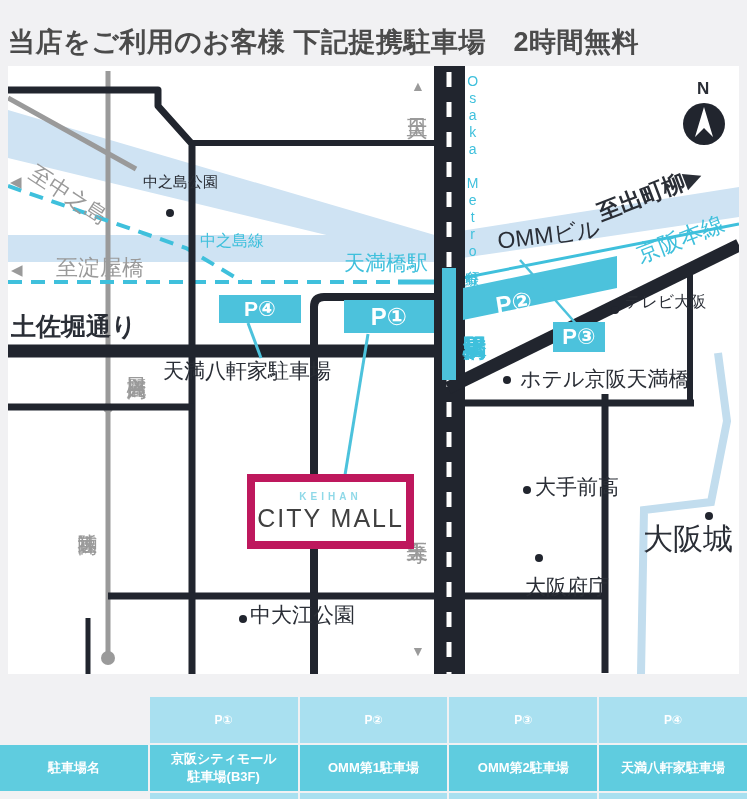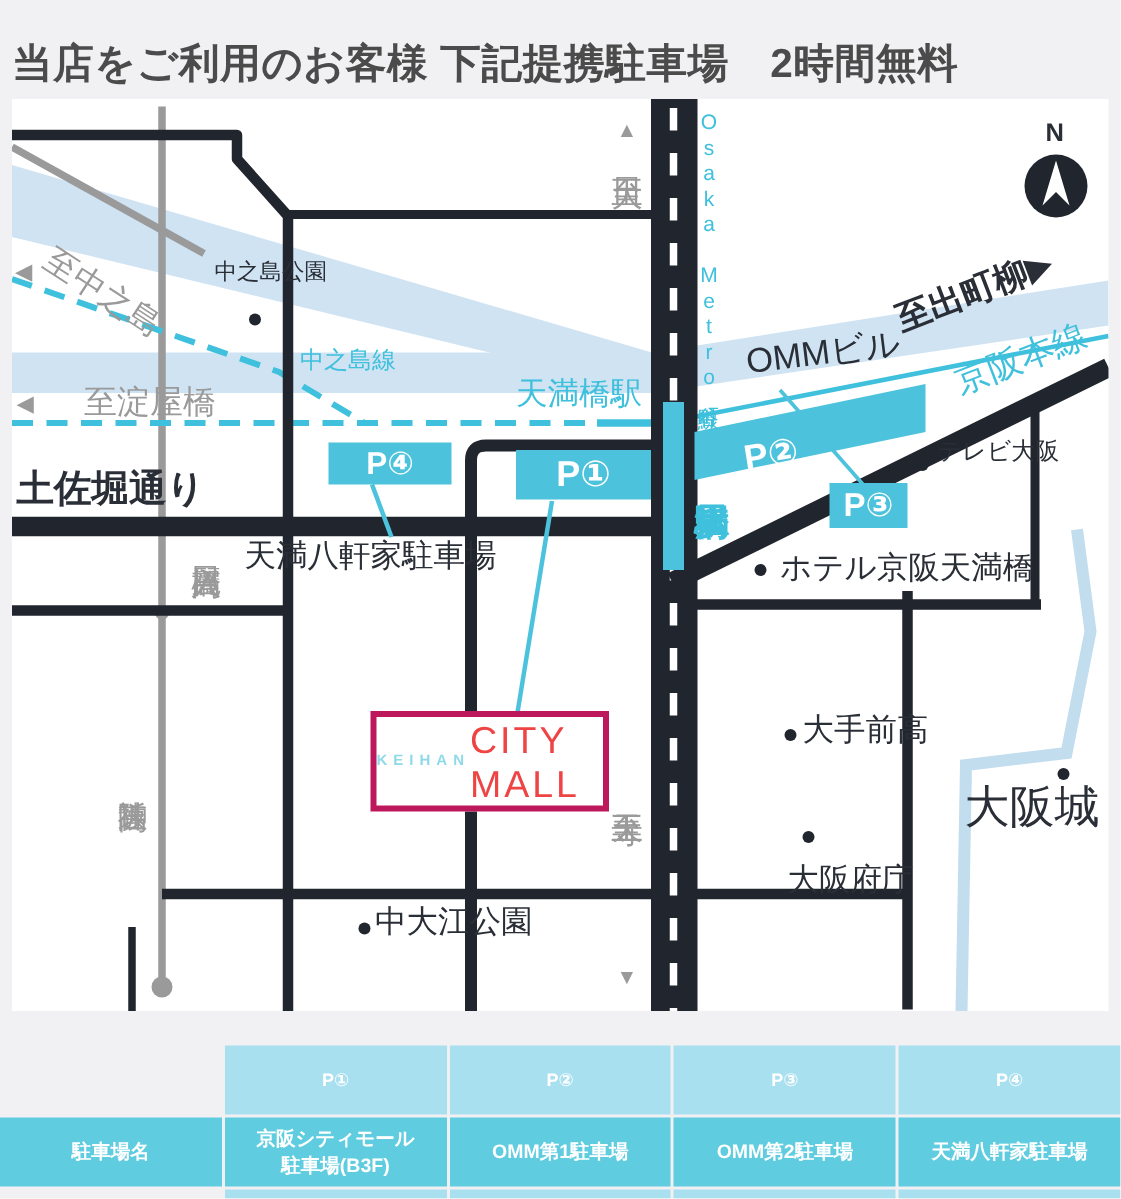--- a/index.html
+++ b/index.html
@@ -15,23 +15,23 @@
   #map{left:8px;top:66px;width:731px;height:608px;background:#ffffff;}
   #map svg{position:absolute;left:0;top:0;}
   .lbl{position:absolute;white-space:nowrap;line-height:1.05;}
   .blk{color:#2a2e36;}
   .gry{color:#9a9a9a;}
   .cyn{color:#3fc0dc;}
   .vtext{writing-mode:vertical-rl;text-orientation:upright;}
   .badge{position:absolute;background:#4cc2dc;color:#fff;font-weight:bold;
          display:flex;align-items:center;justify-content:center;}
   .citymall{position:absolute;left:239px;top:408px;width:151px;height:59px;background:#fff;
-            border:4px solid #be185d;display:flex;flex-direction:row;align-items:center;justify-content:center;}
+            border:8px solid #be185d;display:flex;flex-direction:column;align-items:center;justify-content:center;}
   .citymall .brand{font-size:10px;letter-spacing:4px;color:#8fd9e8;font-weight:bold;}
-  .citymall .name{font-size:25px;letter-spacing:2px;color:#ef4444;font-weight:400;margin-top:2px;}
+  .citymall .name{font-size:25px;letter-spacing:2px;color:#404040;font-weight:400;margin-top:2px;}
   
   #ptable{left:0;top:697px;width:747px;display:flex;flex-direction:column;gap:2px;}
   .trow{display:flex;gap:2px;}
   .cell{flex:1;display:flex;flex-direction:column;align-items:center;justify-content:center;
         color:#fff;font-weight:bold;text-align:center;}
   .trow-head .cell{height:46px;background:#a9e0f0;font-size:12px;}
   .trow-names .cell{height:46px;background:#5fccdf;font-size:13px;line-height:1.35;}
   .trow-peek .cell{height:6px;background:#a9e0f0;}
   .cell.blank{background:transparent;}
 </style>

